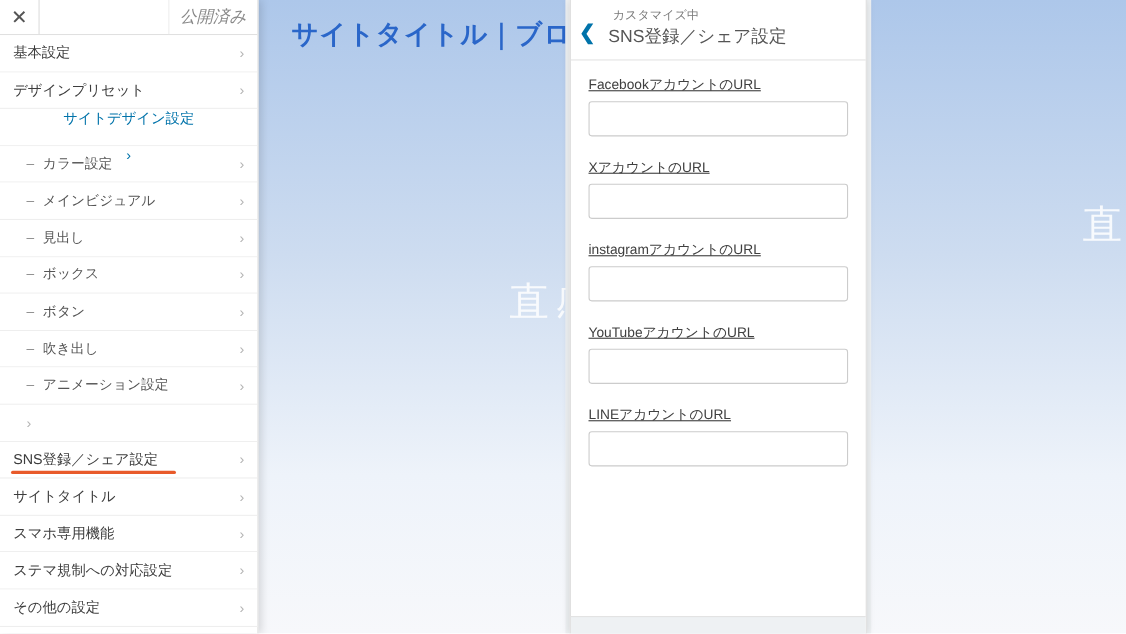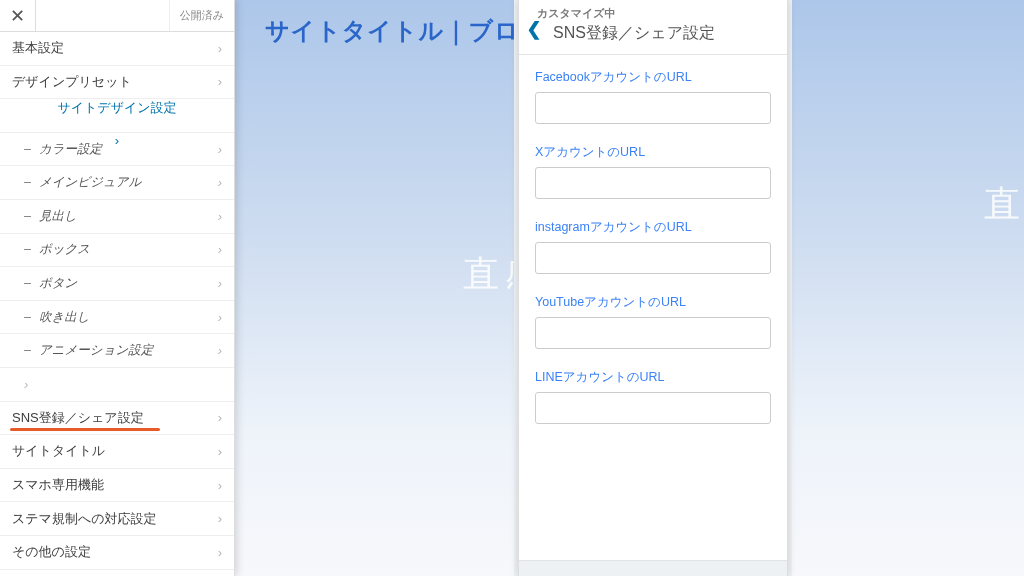--- a/index.html
+++ b/index.html
@@ -70,23 +70,24 @@
     border-right: 1px solid #ddd;
     cursor: pointer;
     color: #555;
     font-size: 18px;
   }
   .pub-status {
     margin-left: auto;
     padding: 0 10px;
     display: flex;
     align-items: center;
-    font-size: 11px;
+    font-size: 15px;
     color: #888;
     border-left: 1px solid #eee;
+    font-style: italic;
   }
   .menu-item, .sub-item {
     height: 33.6px;
     display: flex;
     align-items: center;
     justify-content: space-between;
     padding: 0 12px;
     border-bottom: 1px solid #eee;
     font-size: 13px;
     color: #3d3d3d;
@@ -97,21 +98,20 @@
   .menu-item .chev, .sub-item .chev {
     color: #b5b5b5;
     font-size: 13px;
   }
   .menu-item.active { color: #0073aa; flex-direction: column; }
   .menu-item.active .chev { color: #0073aa; }
   .sub-item {
     padding-left: 24px;
     color: #555;
     font-size: 12.5px;
-    font-style: italic;
   }
   .sub-item .dash { margin-right: 8px; color: #888; }
   .menu-item.highlighted {
     position: relative;
   }
   .underline-mark {
     position: absolute;
     left: 10px;
     bottom: 3px;
     width: 150px;
@@ -156,40 +156,40 @@
     color: #0073aa;
     font-size: 18px;
     cursor: pointer;
     width: 18px;
     text-align: center;
     font-weight: bold;
   }
   .detail-supertitle {
     font-size: 11px;
     color: #7a7a7a;
-    margin-left: 8px;
-    font-weight: bold;
+    margin-left: 28px;
   }
   .detail-title {
     font-size: 16px;
     color: #555;
     margin-left: 24px;
     margin-top: 2px;
   }
   .detail-body {
     padding: 14px 16px 20px 16px;
     overflow-y: auto;
     flex: 1;
   }
   .field-block { margin-bottom: 20px; }
   .field-label {
     font-size: 12.5px;
-    color: #3b82f6;
+    color: #404040;
     margin-bottom: 6px;
     display: block;
+    text-decoration: underline;
   }
   .field-input {
     width: 100%;
     height: 32px;
     border: 1px solid #ccc;
     border-radius: 3px;
     padding: 4px 8px;
     font-size: 13px;
     background: #fff;
   }

